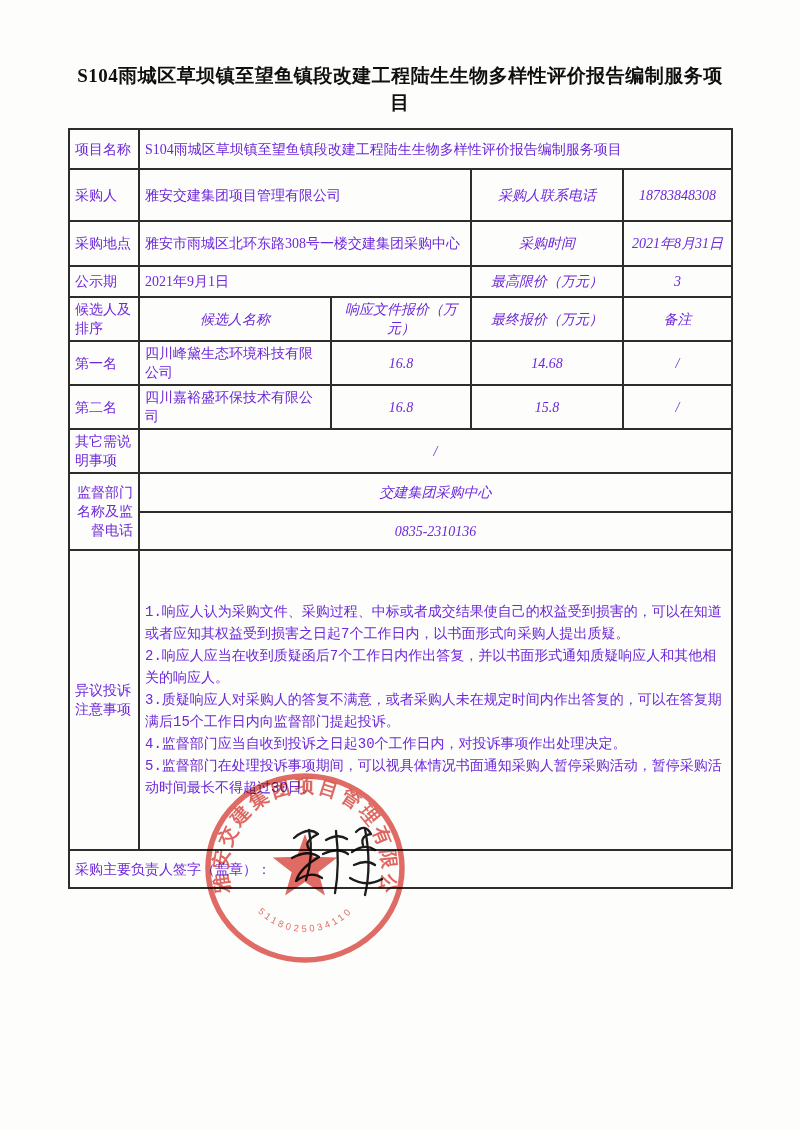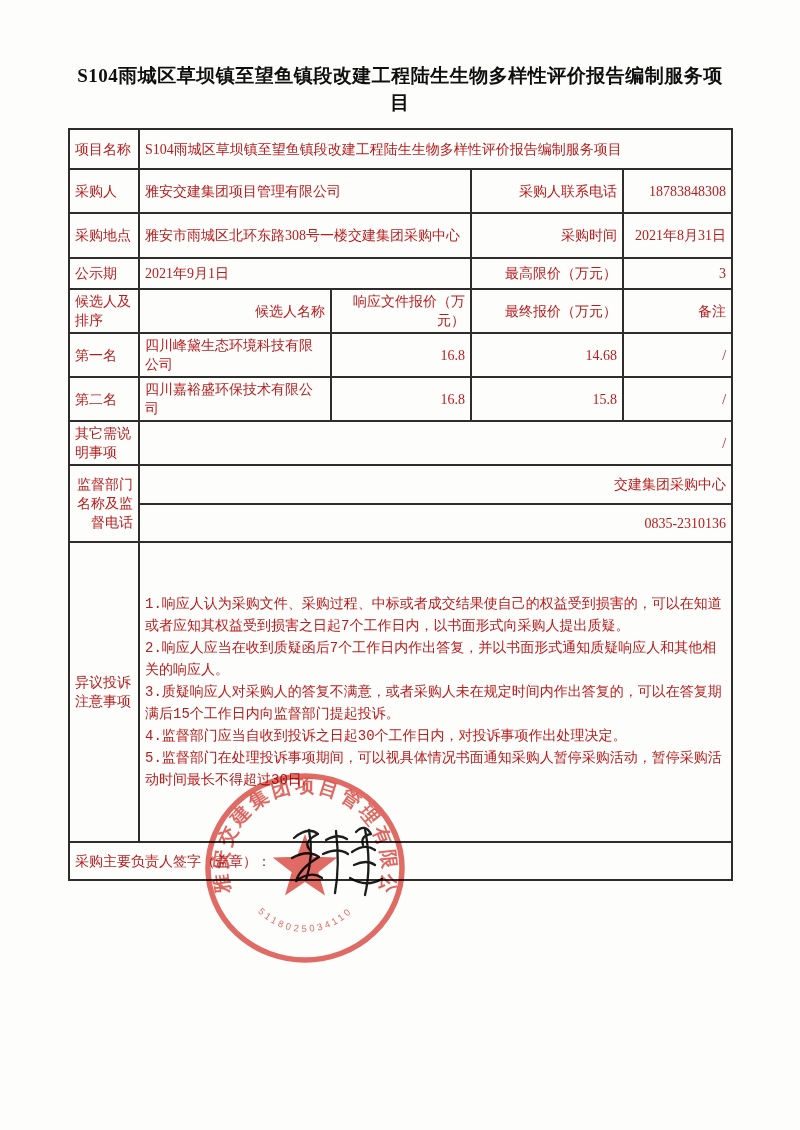--- a/index.html
+++ b/index.html
@@ -10,23 +10,23 @@
   .title{
     position:absolute;top:62px;left:75px;width:650px;text-align:center;
     font-size:19px;font-weight:700;line-height:27px;letter-spacing:.5px;color:#0f0f0f;
   }
   table.doc{
     position:absolute;left:68px;top:128px;width:663px;
     border-collapse:collapse;table-layout:fixed;font-size:14px;
   }
   table.doc td{
     border:2px solid #2e2d2b;padding:2px 5px;vertical-align:middle;line-height:19px;
-    word-break:break-all;color:#b91c1c;
+    word-break:break-all;color:#6d28d9;
   }
-  td.c{text-align:right;}
+  td.c{text-align:center;font-style:italic;}
   td.lbl{padding-left:4px;}
   td.lbl-center{text-align:right;padding:2px 3px;}
   td.obj{padding:6px 8px;}
   .obj p{margin:0;line-height:22px;font-family:Liberation Mono, monospace;}
   td.sig{padding-left:6px;margin-top:40px;}
   .stamp{position:absolute;left:200px;top:768px;mix-blend-mode:multiply;opacity:.88;}
   .handwriting{position:absolute;left:286px;top:816px;mix-blend-mode:multiply;}
 </style>
 </head>
 <body>
@@ -41,21 +41,21 @@
         <col style="width:192px">
         <col style="width:140px">
       <col style="width:152px">
         <col style="width:109px">
     </colgroup>
     <tbody>
       <tr style="height:40px">
         <td class="lbl">项目名称</td>
         <td colspan="4">S104雨城区草坝镇至望鱼镇段改建工程陆生生物多样性评价报告编制服务项目</td>
       </tr>
-      <tr style="height:44px">
+      <tr style="height:52px">
         <td class="lbl">采购人</td>
         <td colspan="2">雅安交建集团项目管理有限公司</td>
         <td class="c">采购人联系电话</td>
         <td class="c">18783848308</td>
       </tr>
       <tr style="height:45px">
         <td class="lbl">采购地点</td>
         <td colspan="2">雅安市雨城区北环东路308号一楼交建集团采购中心</td>
         <td class="c">采购时间</td>
         <td class="c">2021年8月31日</td>

